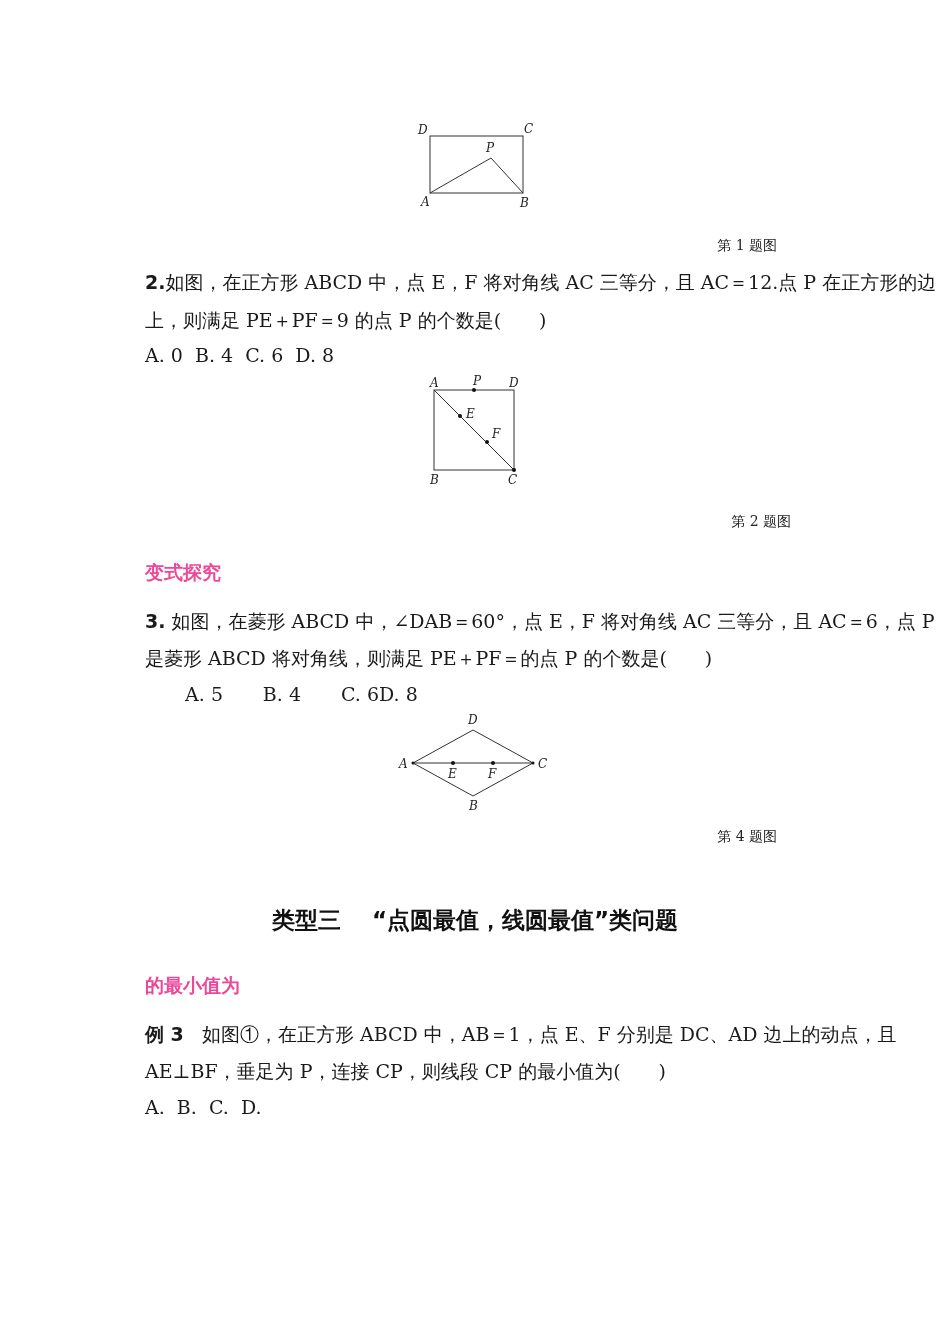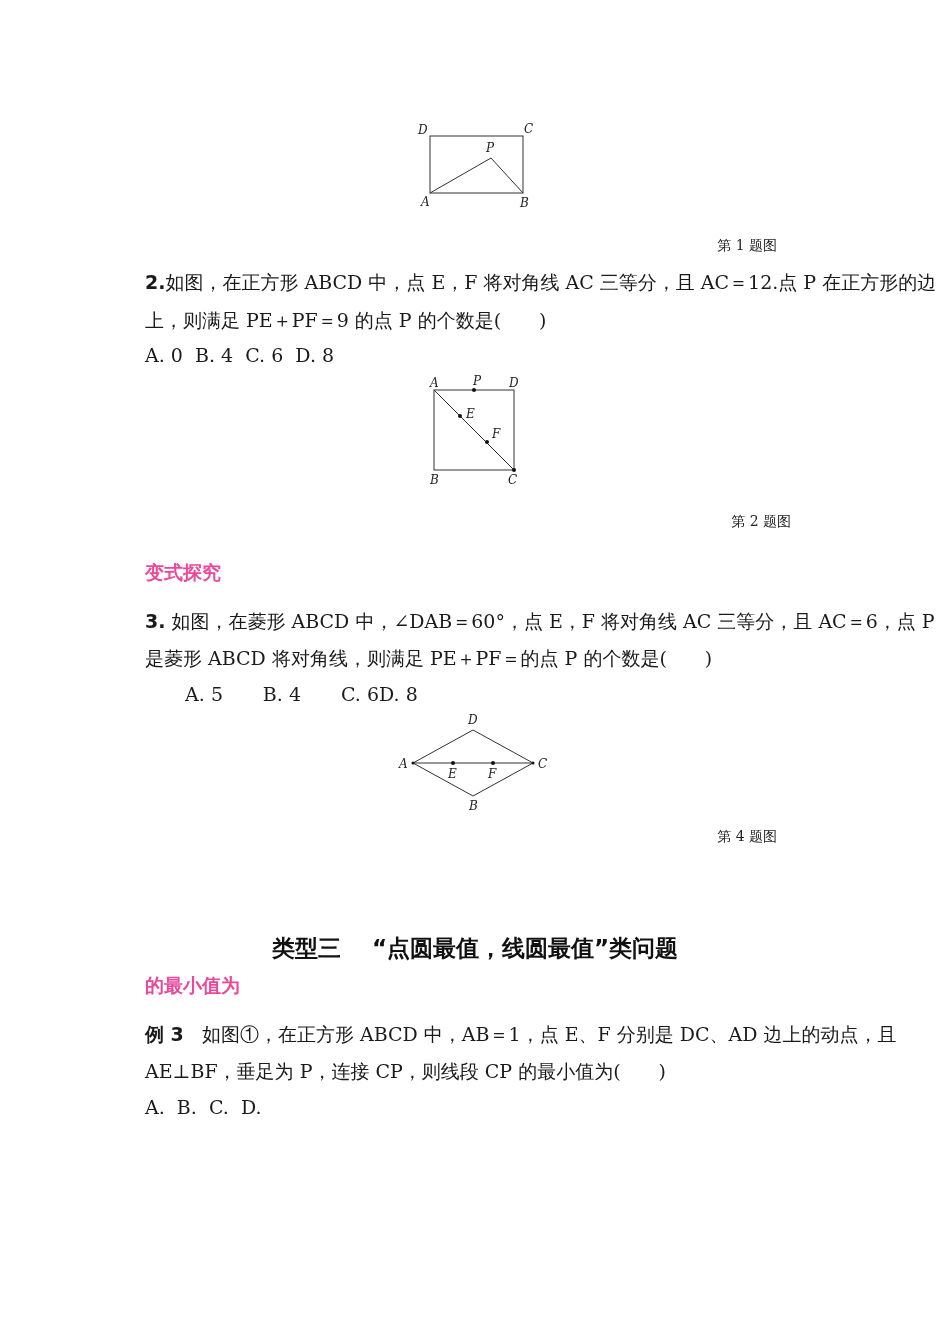--- a/index.html
+++ b/index.html
@@ -93,21 +93,21 @@
   <circle cx="138" cy="53" r="1.5" fill="#111"></circle>
   <text x="73" y="14">D</text>
   <text x="4" y="58">A</text>
   <text x="143" y="58">C</text>
   <text x="53" y="68">E</text>
   <text x="93" y="68">F</text>
   <text x="74" y="100">B</text>
 </svg>
 <div class="caption" style="top:828px;">第 4 题图</div>
 
-<div class="h1" style="top:905px;margin-top:28px;">类型三　 “点圆最值，线圆最值”类问题</div>
+<div class="h1" style="top:905px;">类型三　 “点圆最值，线圆最值”类问题</div>
 
 <div class="h2" style="top:973px;">的最小值为</div>
 
 <div class="para" style="top:1024px;">
   <span class="qnum" style="font-weight:bold;">例 3</span>&nbsp;&nbsp;&nbsp;<span>如图①，在正方形 ABCD 中，AB＝1，点 E、F 分别是 DC、AD 边上的动点，且</span>
 </div>
 <div class="para" style="top:1061px;">AE⊥BF，垂足为 P，连接 CP，则线段 CP 的最小值为(　　)</div>
 <div class="para options" style="top:1097px;">
   <span>A.</span>&nbsp;
   <span>B.</span>&nbsp;

